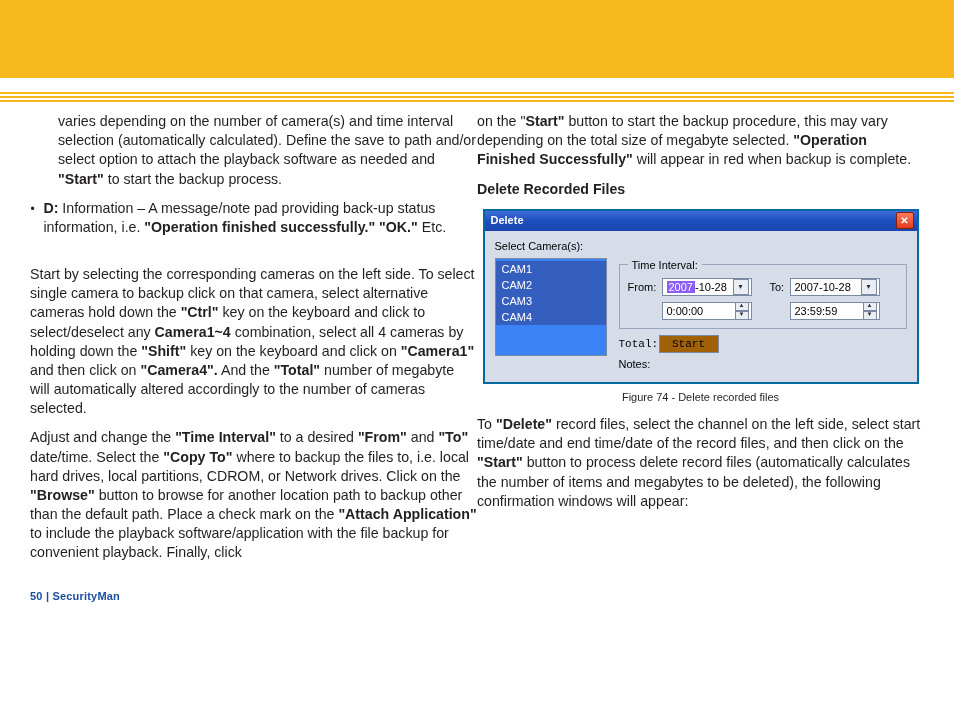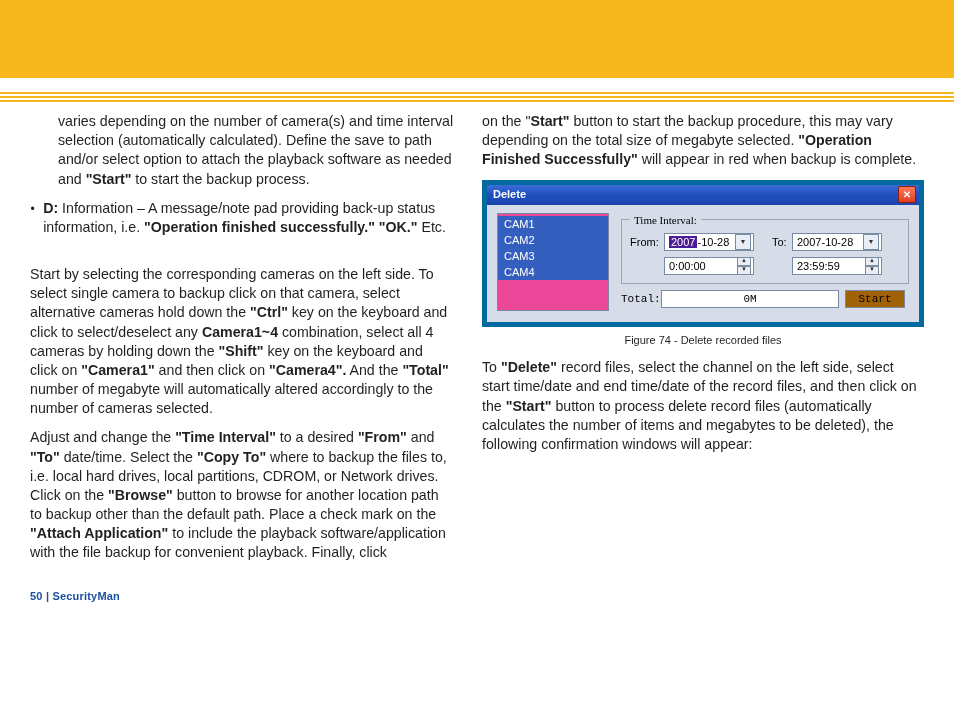--- a/index.html
+++ b/index.html
@@ -21,21 +21,20 @@
     border-bottom: 2px solid #f7b81e;
     padding: 2px 0;
   }
   .rule-block .inner-line {
     border-top: 2px solid #f7b81e;
     height: 0;
   }
   .page {
     display: flex;
     padding: 10px 30px 6px 30px;
-    gap: 28px;
   }
   .col {
     flex: 1 1 0;
     font-size: 14.2px;
     line-height: 1.35;
   }
   .col p { margin: 0 0 10px 0; }
   .para-block { margin-bottom: 14px; }
   .bullet-row { display: flex; align-items: flex-start; }
   .bullet-dot {
@@ -52,21 +51,21 @@
     font-size: 11px;
     color: #1b4fa0;
     font-weight: 700;
     letter-spacing: 0.2px;
     margin-top: 9px;
   }
   
   .figure-wrap { margin: 6px 0 4px 0; }
   .dlg {
     width: 432px;
-    border: 5px solid #0369a1;
+    border: 2px solid #0369a1;
     background: #d6dde9;
     font-family: Tahoma, Arial, sans-serif;
     font-size: 11px;
     color: #000;
     margin: 0 auto;
   }
   .titlebar {
     display: flex;
     align-items: center;
     justify-content: space-between;
@@ -83,42 +82,41 @@
     border-radius: 2px;
     color: #fff;
     display: flex; align-items: center; justify-content: center;
     font-size: 10px; line-height: 1;
   }
   .dlg-body { padding: 8px 10px 10px 10px; }
   .sel-label { font-size: 11px; margin-bottom: 4px; }
   .dlg-row { display: flex; gap: 12px; }
   .cam-list {
     width: 110px; height: 92px;
-    background: #ec4899;
+    background: #3b82f6;
     border: 1px solid #7a8aa3;
     padding: 2px 0;
   }
   .cam-item {
     background: #355fbf;
     color: #fff;
     padding: 1px 6px;
     font-size: 11px;
     line-height: 14px;
   }
   .right-pane { flex: 1; }
   fieldset.ti {
     border: 1px solid #9aa6bb;
     padding: 6px 8px 8px 8px;
     margin: 0 0 6px 0;
   }
   fieldset.ti legend {
     font-size: 11px;
     padding: 0 4px;
     color: #000;
-    font-family: Liberation Serif, serif;
   }
   .ti-grid {
     display: grid;
     grid-template-columns: 34px 1fr 20px 1fr;
     row-gap: 6px;
     align-items: center;
   }
   .datebox, .timebox, .startbtn, .totalbox {
     height: 18px;
     background: #fff;
@@ -127,21 +125,21 @@
     align-items: center;
     font-size: 11px;
     box-sizing: border-box;
   }
   .datebox {
     justify-content: space-between;
     padding: 0 2px 0 4px;
     width: 90px;
   }
   .sel-year {
-    background: #4c1d95;
+    background: #8b5cf6;
     color: #fff;
     padding: 0 2px;
   }
   .dd {
     width: 14px; height: 14px;
     border: 1px solid #7a8aa3;
     background: #e9edf4;
     display: flex; align-items: center; justify-content: center;
     font-size: 8px; color: #333;
   }
@@ -242,29 +240,31 @@
     </p>
 
   </div>
 
   <div class="col">
 
     <p class="para-block">
       <span>on the "</span><span class="bold">Start"</span><span> button to start the backup procedure, this may vary depending on the total size of megabyte selected.  </span><span class="bold">"Operation Finished Successfully"</span><span> will appear in red when backup is complete.</span>
     </p>
 
+    <p class="bold para-block">Delete Recorded Files</p>
 
 
     <div class="figure-wrap">
       <div class="dlg">
         <div class="titlebar">
           <span>Delete</span>
           <div class="closebtn">✕</div>
         </div>
         <div class="dlg-body">
+          <div class="sel-label">Select Camera(s):</div>
           <div class="dlg-row">
             <div class="cam-list">
               <div class="cam-item">CAM1</div>
               <div class="cam-item">CAM2</div>
               <div class="cam-item">CAM3</div>
               <div class="cam-item">CAM4</div>
             </div>
             <div class="right-pane">
               <fieldset class="ti">
                 <legend>Time Interval:</legend>
@@ -292,23 +292,23 @@
                     <span>23:59:59</span>
                     <div class="spin">
                         <div>▲</div>
                         <div>▼</div>
                       </div>
                   </div>
                 </div>
               </fieldset>
               <div class="tot-row">
                 <div>Total:</div>
-                <div class="totalbox">0M</div>
                 <div class="startbtn">Start</div>
               </div>
+              <div class="notes-row">Notes:</div>
             </div>
           </div>
         </div>
       </div>
       <div class="caption">Figure 74 - Delete recorded files</div>
     </div>
 
     <p class="para-block" style="margin-top:10px">
       <span>To </span><span class="bold">"Delete"</span><span> record files, select the channel on the left side, select start time/date and end time/date of the record files, and then click on the </span><span class="bold">"Start"</span><span> button to process delete record files (automatically calculates the number of items and megabytes to be deleted), the following confirmation windows will appear:</span>
     </p>

